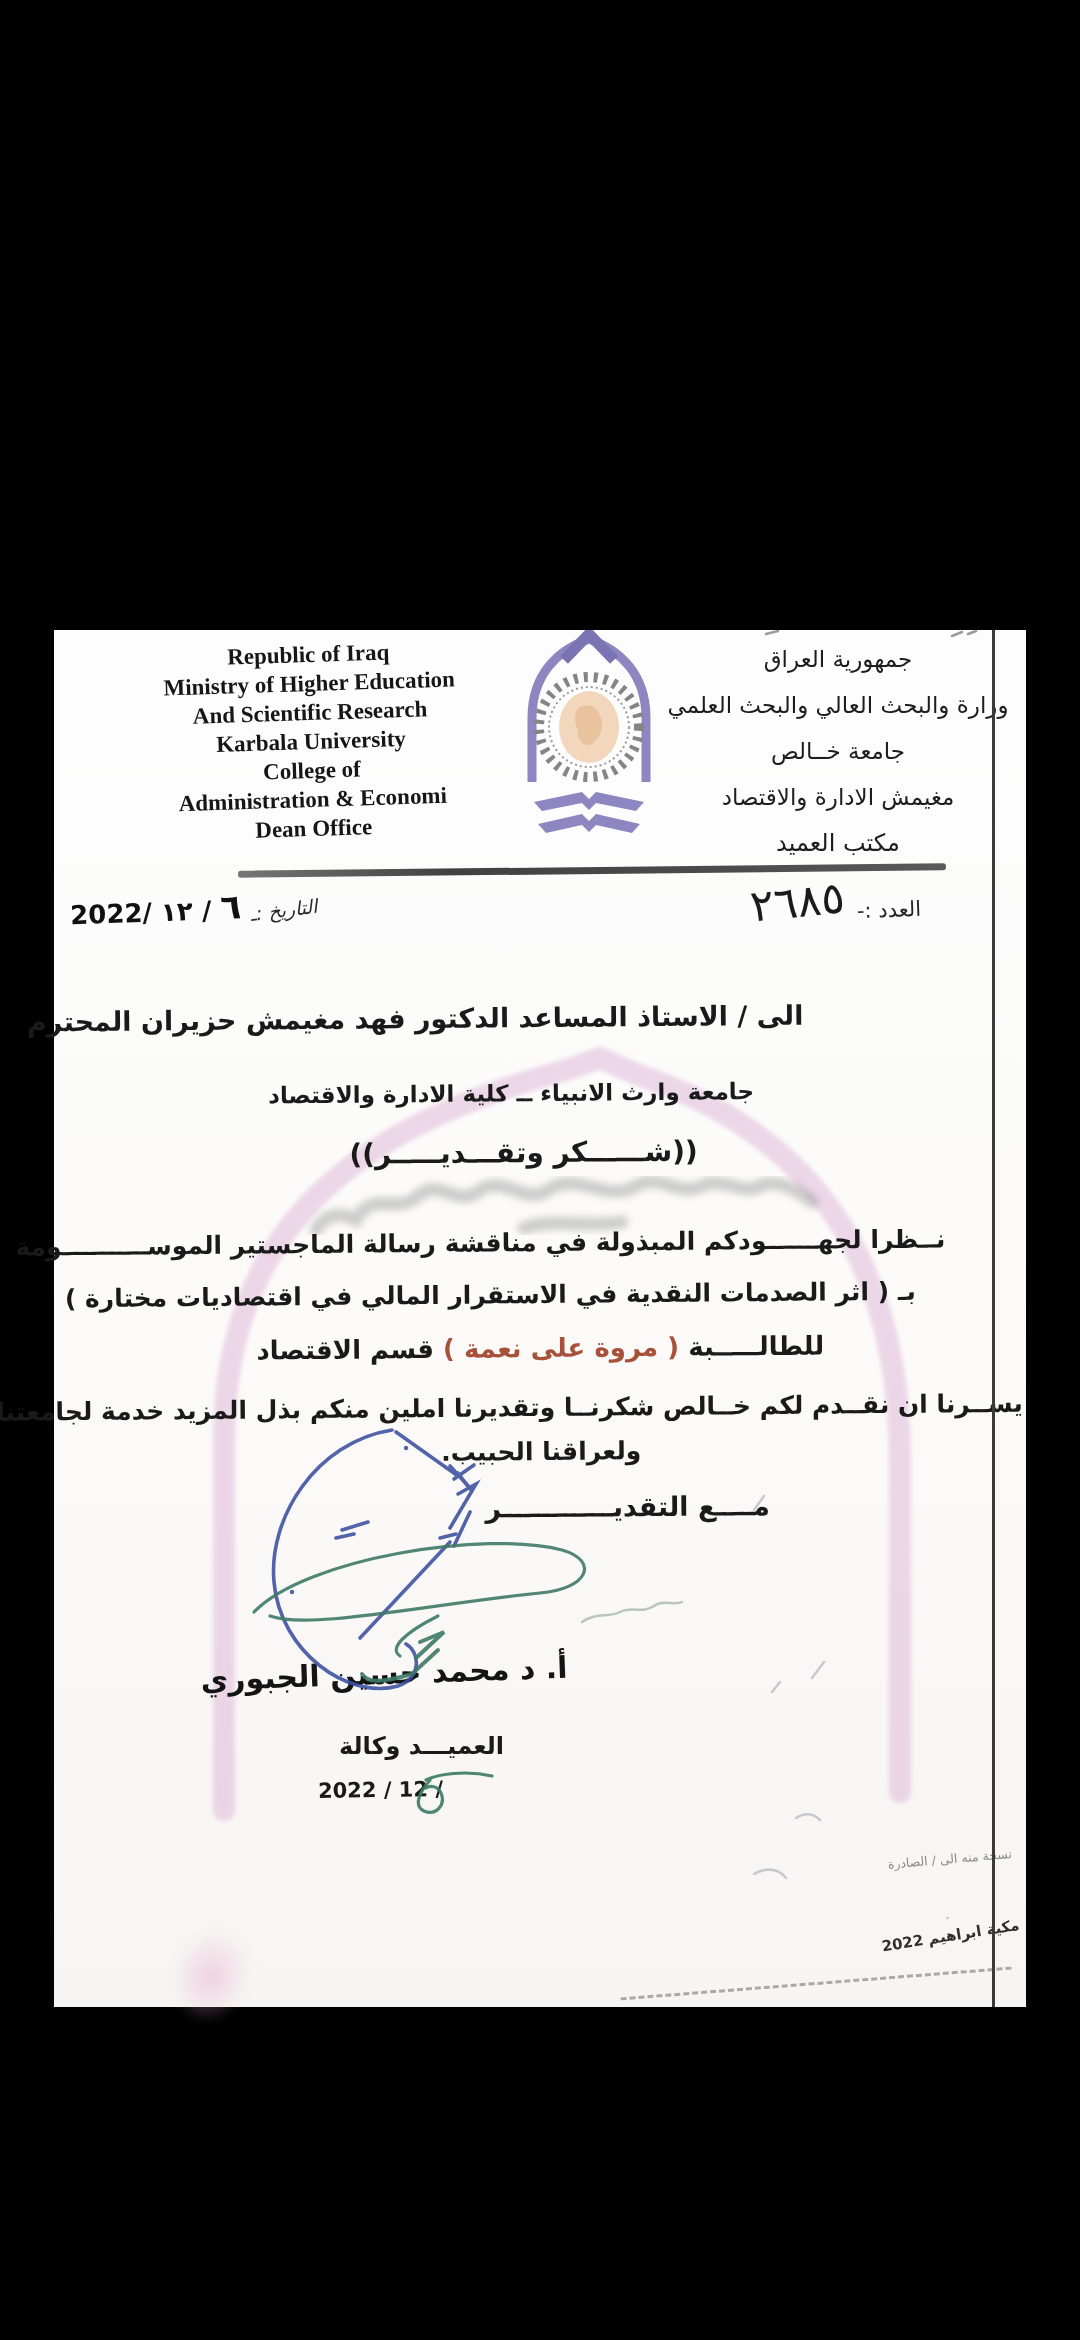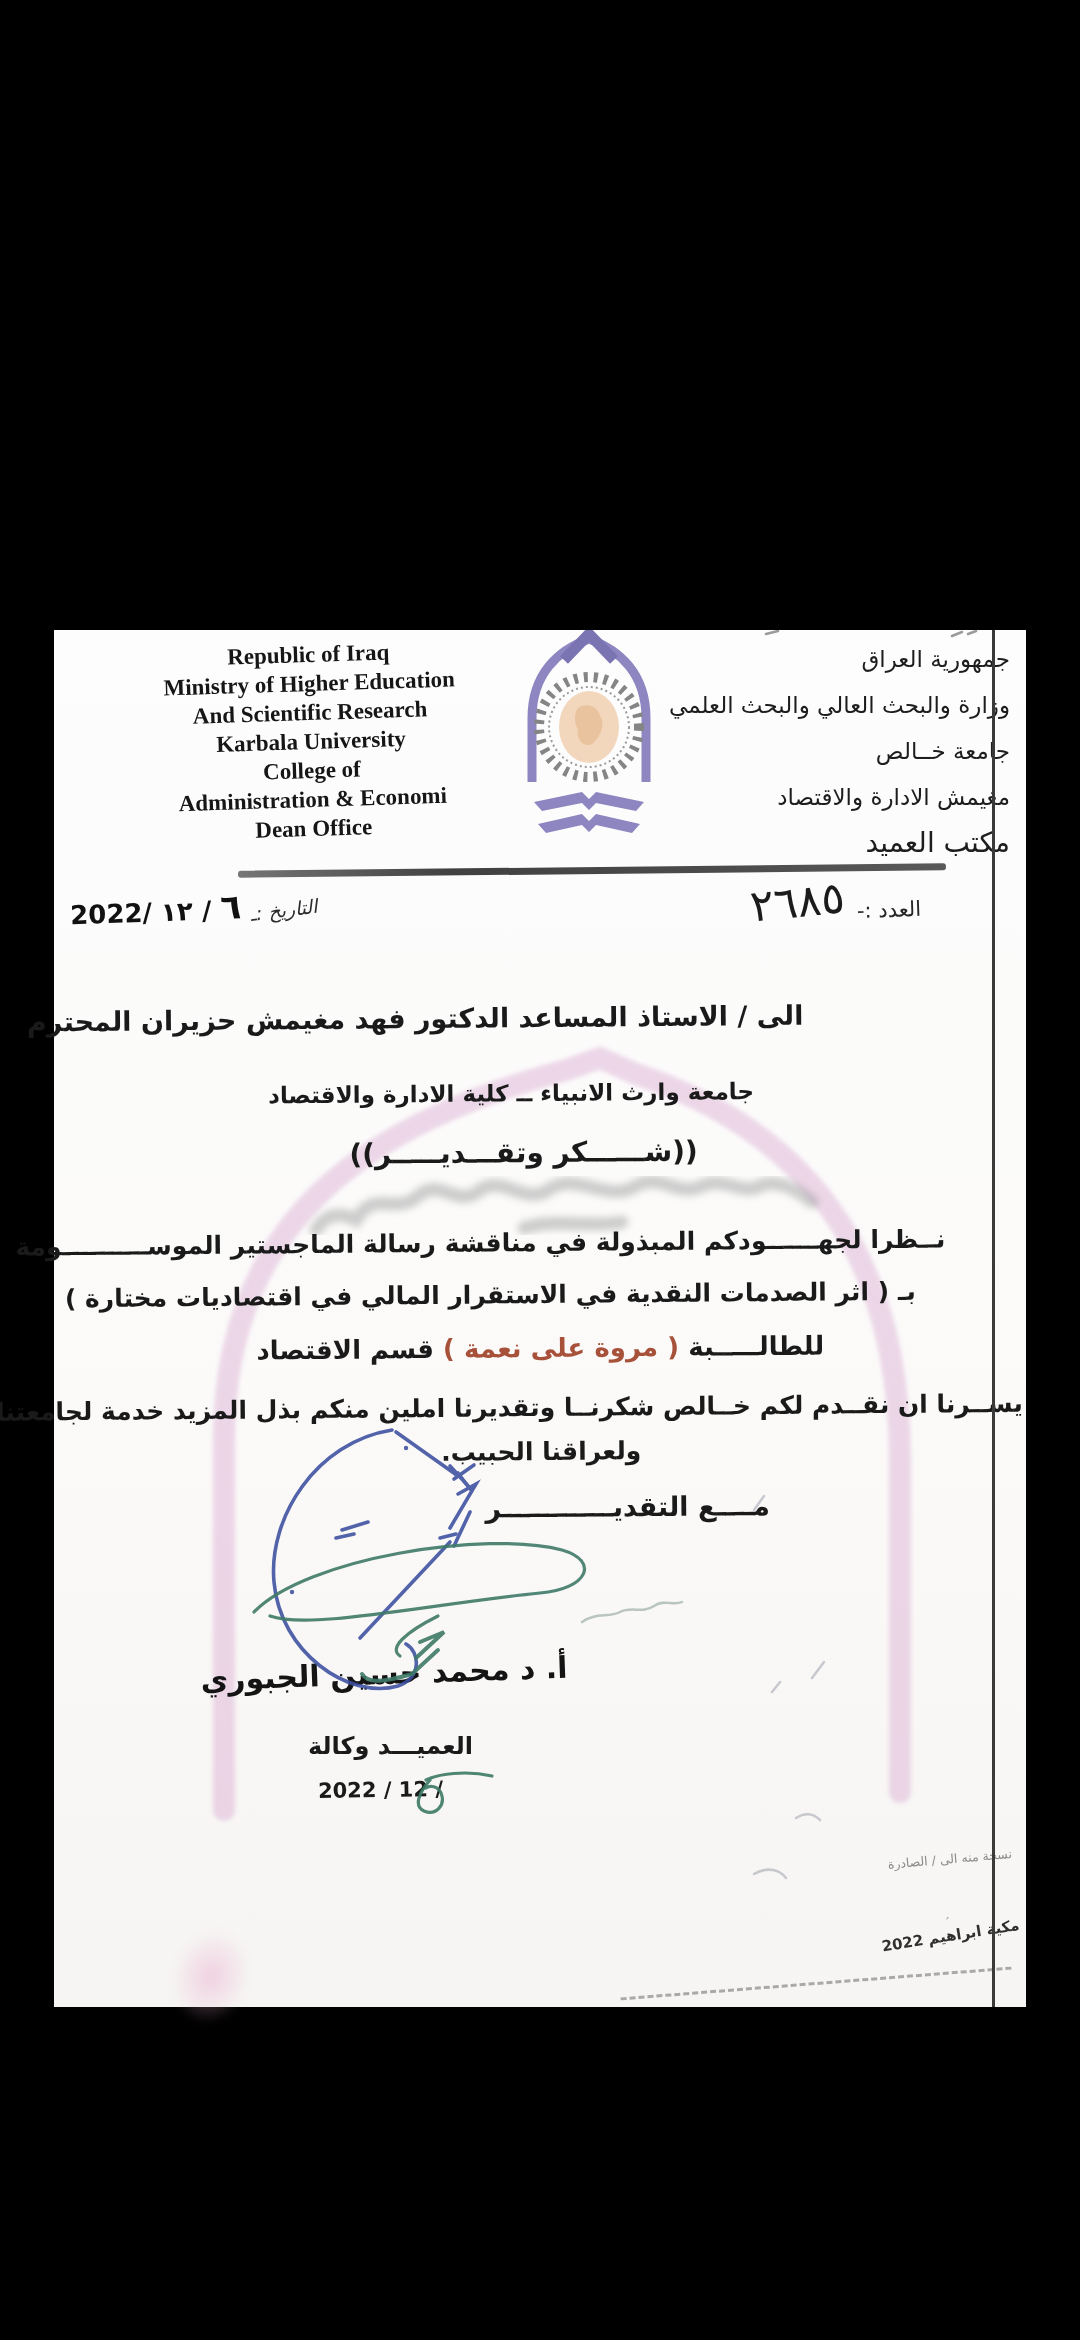--- a/index.html
+++ b/index.html
@@ -4,23 +4,23 @@
 <style>
   html,body{margin:0;padding:0;background:#000;}
   #stage{position:relative;width:1080px;height:2340px;background:#000;overflow:hidden;
          font-family:"DejaVu Sans",sans-serif;}
   .paper{position:absolute;left:54px;top:630px;width:972px;height:1377px;
          background:linear-gradient(180deg,#fdfdfd 0%,#fbfaf9 55%,#f6f5f3 100%);}
   
   .lh-en{position:absolute;left:24px;top:10px;width:466px;text-align:center;
          font-family:"Liberation Serif",serif;font-weight:bold;font-size:23px;
          line-height:29px;color:#161616;transform:rotate(-1.8deg);}
-  .lh-ar{position:absolute;left:612px;top:6px;width:344px;text-align:right;direction:rtl;
+  .lh-ar{position:absolute;left:612px;top:6px;width:344px;text-align:center;direction:rtl;
          font-size:23px;line-height:46px;color:#1d1d1d;}
-  .lh-ar .big{font-size:28px;letter-spacing:1px;}
+  .lh-ar .big{font-size:24px;letter-spacing:1px;}
   .logo{position:absolute;left:458px;top:0;}
   .divider{position:absolute;left:184px;top:237px;width:708px;height:7px;border-radius:3px;
          background:linear-gradient(90deg,#767676,#414141 30%,#4c4c4c 70%,#5a5a5a);
          transform:rotate(-0.6deg);}
   
   .ref-num{position:absolute;left:696px;top:246px;display:flex;direction:rtl;
          align-items:baseline;gap:12px;}
   .num-label{font-size:21px;color:#262626;transform:rotate(-2deg);white-space:nowrap;}
   .num-value{font-size:44px;color:#1b1b1b;transform:rotate(-6deg);letter-spacing:3px;white-space:nowrap;}
   .ref-date{position:absolute;left:16px;top:258px;display:flex;direction:rtl;
@@ -37,21 +37,21 @@
   #l3{left:250px;right:280px;top:506px;font-size:28px;}
   #l4{left:90px;right:80px;top:598px;font-size:25px;}
   #l5{left:110px;right:110px;top:650px;font-size:25px;}
   #l6{left:150px;right:150px;top:703px;font-size:26px;}
   #l7{left:4px;right:4px;top:763px;font-size:25px;}
   #l8{left:300px;right:300px;top:807px;font-size:25px;}
   #l9{left:350px;right:178px;top:862px;font-size:27px;}
   .red{color:#a8513a;}
   .sig-name{position:absolute;left:146px;top:1026px;width:368px;text-align:center;direction:rtl;
         font-size:30px;font-weight:bold;color:#141414;transform:rotate(-2deg);white-space:nowrap;z-index:2;}
-  .sig-title{position:absolute;left:254px;top:1102px;width:196px;text-align:left;direction:rtl;
+  .sig-title{position:absolute;left:254px;top:1102px;width:196px;text-align:right;direction:rtl;
         font-size:24px;font-weight:bold;color:#1a1a1a;z-index:2;white-space:nowrap;}
   .sig-date{position:absolute;left:264px;top:1148px;width:120px;font-size:21px;font-weight:bold;
         color:#1a1a1a;direction:ltr;z-index:2;white-space:nowrap;transform:rotate(-1deg);}
   
   .fn-copy{position:absolute;left:818px;top:1222px;width:140px;font-size:12.5px;color:#8a8a8a;
         direction:rtl;transform:rotate(-5deg);white-space:nowrap;}
   .fn-stamp{position:absolute;left:836px;top:1296px;width:130px;font-size:15px;font-weight:bold;
         color:#2f2f2f;direction:rtl;transform:rotate(-9deg);white-space:nowrap;}
   .dash{position:absolute;left:566px;top:1352px;width:392px;border-top:3px dashed #9c9c9c;
         transform:rotate(-4.5deg);opacity:.85;}

